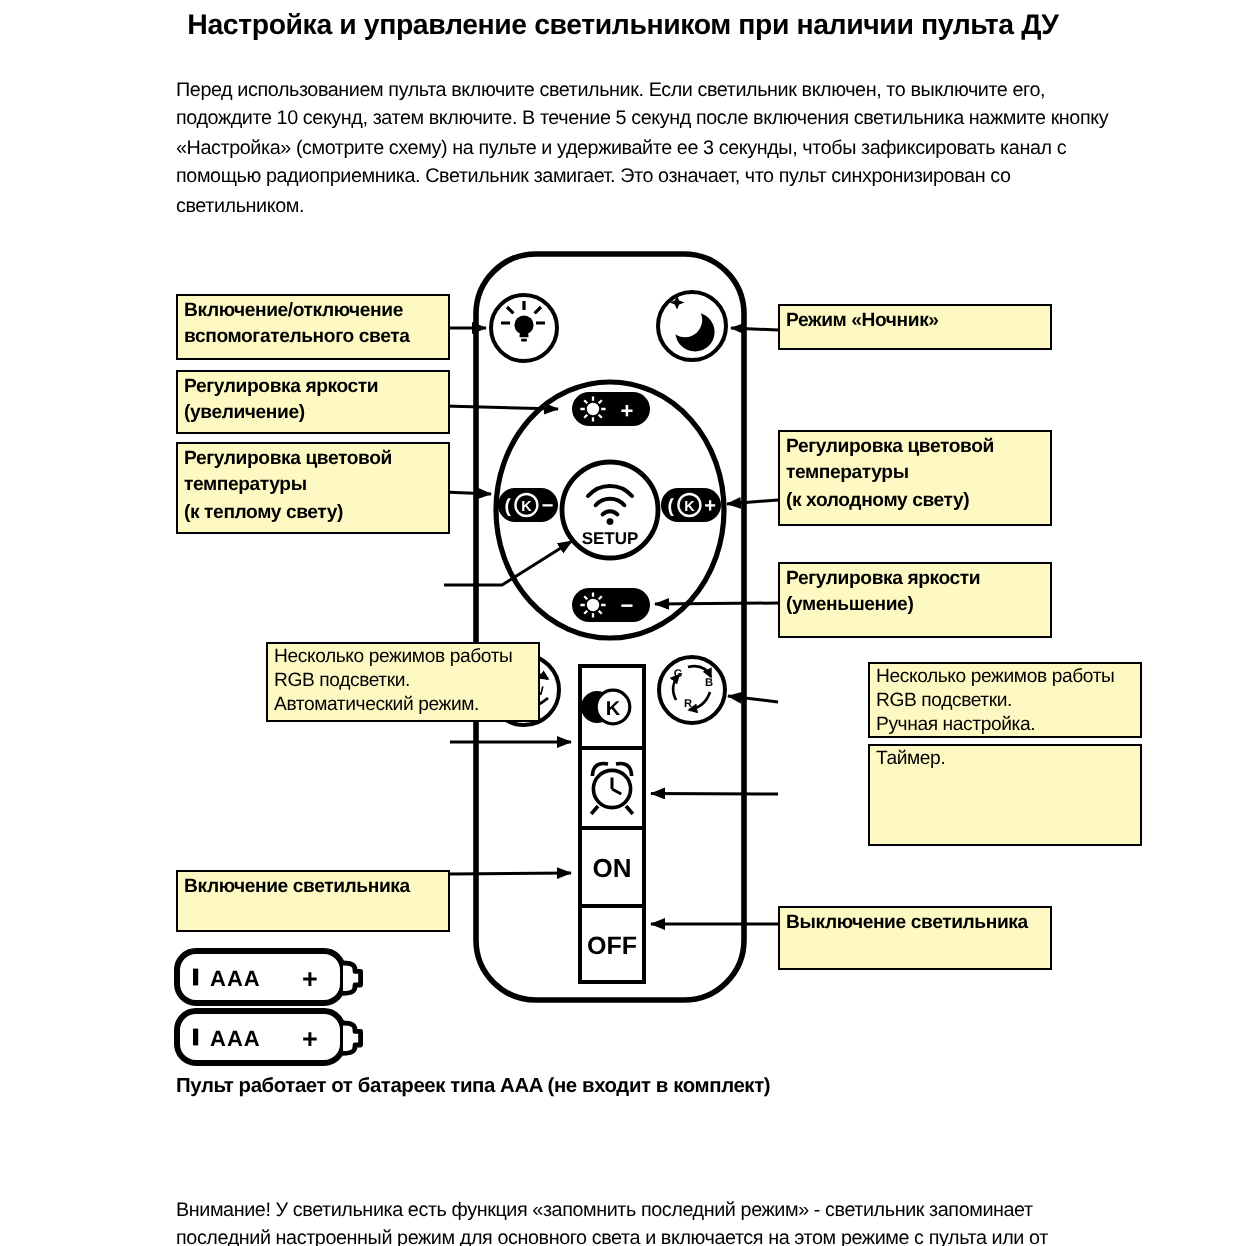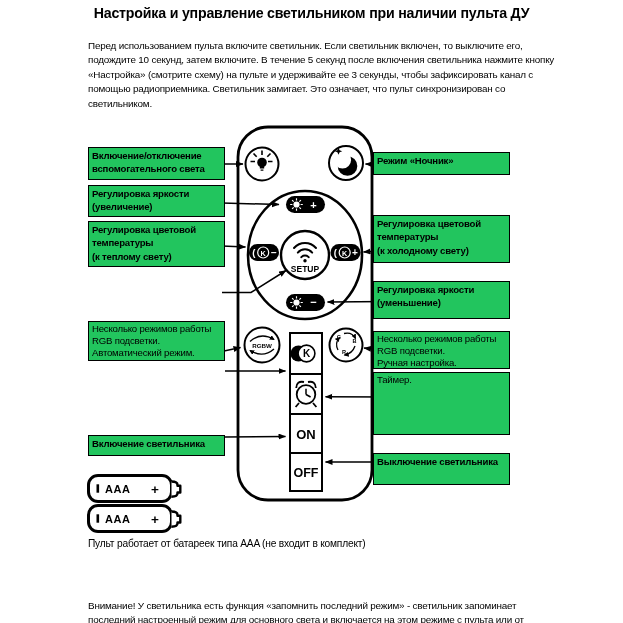--- a/index.html
+++ b/index.html
@@ -4,30 +4,30 @@
 <style>
   html,body{margin:0;padding:0;background:#fff;}
   .page{position:relative;width:623px;height:623px;background:#fff;color:#000;
         font-family:"Liberation Sans",sans-serif;overflow:hidden;}
   .title{position:absolute;top:5px;left:0;width:100%;text-align:center;margin:0;
          font-size:14.2px;font-weight:bold;letter-spacing:-0.2px;}
   .para{position:absolute;left:88px;width:478px;margin:0;font-size:9.9px;font-weight:normal;
         line-height:14.4px;letter-spacing:-0.2px;}
   .intro{top:39px;}
   .warning{top:579px;margin-top:20px;}
-  .note{position:absolute;left:88px;top:538px;margin:0;font-size:10.2px;font-weight:normal;
+  .note{position:absolute;left:88px;top:538px;margin:0;font-size:10.2px;font-weight:bold;
         white-space:nowrap;letter-spacing:-0.2px;text-align:center;}
   .diagram{position:absolute;left:0;top:0;z-index:1;}
-  .lbl{position:absolute;z-index:2;box-sizing:border-box;background:#22c55e;
+  .lbl{position:absolute;z-index:2;box-sizing:border-box;background:#fef9c3;
        border:1.8px solid #000;padding:1px 3px;font-size:9.6px;font-weight:bold;
        line-height:13.3px;letter-spacing:-0.2px;white-space:pre-line;}
-  .lbl.thin{border-width:1px;font-weight:normal;line-height:11.8px;}
+  .lbl.thin{border-width:1px;font-weight:normal;line-height:11.8px;margin-left:45px;}
   .lbl.one{white-space:nowrap;}
   .col-l{left:88px;width:137px;}
-  .col-r{left:373px;width:137px;}
+  .col-r{left:389px;width:137px;}
   svg text{font-family:"Liberation Sans",sans-serif;}
 </style>
 </head>
 <body>
 
 <div class="page">
 
   <h1 class="title">Настройка и управление светильником при наличии пульта ДУ</h1>
   <p class="para intro">Перед использованием пульта включите светильник. Если светильник включен, то выключите его, подождите 10 секунд, затем включите. В течение 5 секунд после включения светильника нажмите кнопку «Настройка» (смотрите схему) на пульте и удерживайте ее 3 секунды, чтобы зафиксировать канал с помощью радиоприемника. Светильник замигает. Это означает, что пульт синхронизирован со светильником.</p>
 
@@ -200,30 +200,30 @@
   <div class="lbl col-l" style="top:147px;height:33px">Включение/отключение
 вспомогательного света</div>
   <div class="lbl col-l" style="top:185px;height:32px">Регулировка яркости
 (увеличение)</div>
   <div class="lbl col-l" style="top:221px;height:46px">Регулировка цветовой
 температуры
 (к теплому свету)</div>
   <div class="lbl col-l thin" style="top:321px;height:40px">Несколько режимов работы
 RGB подсветки.
 Автоматический режим.</div>
-  <div class="lbl col-l one" style="top:435px;height:21px">Включение светильника</div>
+  <div class="lbl col-l one" style="top:435px;height:31px">Включение светильника</div>
 
   <div class="lbl col-r one" style="top:152px;height:23px">Режим «Ночник»</div>
   <div class="lbl col-r" style="top:215px;height:48px">Регулировка цветовой
 температуры
 (к холодному свету)</div>
   <div class="lbl col-r" style="top:281px;height:38px">Регулировка яркости
 (уменьшение)</div>
   <div class="lbl col-r thin" style="top:331px;height:38px">Несколько режимов работы
 RGB подсветки.
 Ручная настройка.</div>
-  <div class="lbl col-r thin" style="top:372px;height:63px">Таймер.</div>
+  <div class="lbl col-r thin" style="top:372px;height:51px">Таймер.</div>
   <div class="lbl col-r one" style="top:453px;height:32px">Выключение светильника</div>
 
   <p class="note">Пульт работает от батареек типа AAA (не входит в комплект)</p>
   <p class="para warning">Внимание! У светильника есть функция «запомнить последний режим» - светильник запоминает последний настроенный режим для основного света и включается на этом режиме с пульта или от настенного переключателя. Функция не распространяется на вспомогательный свет.</p>
 
 </div>
 
 </body></html>

